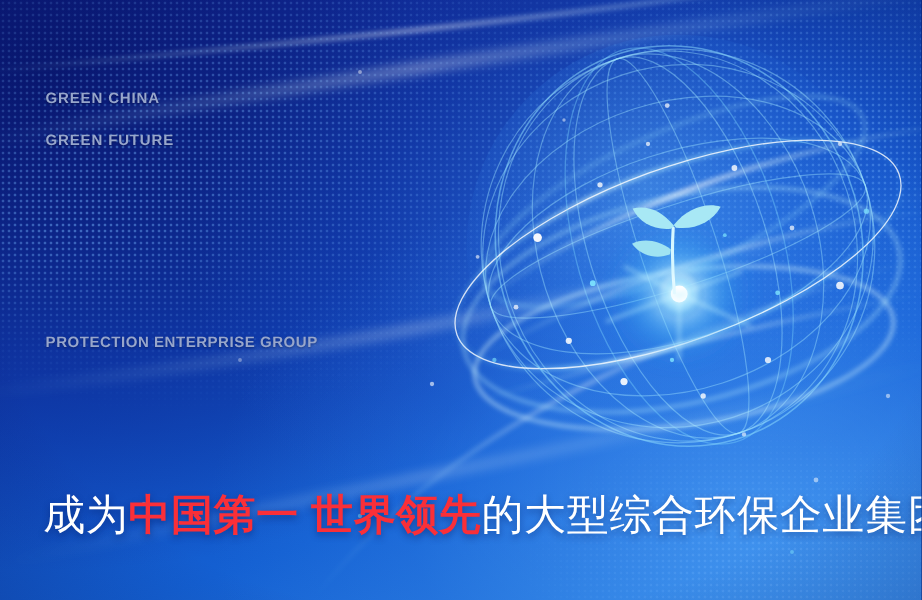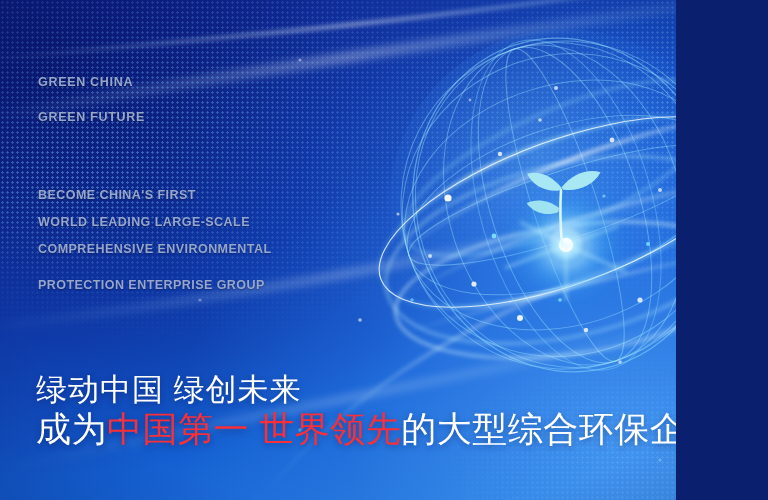--- a/index.html
+++ b/index.html
@@ -1,19 +1,19 @@
 <!DOCTYPE html>
 <html><head>
 <meta charset="utf-8">
 <style>
   html,body{margin:0;padding:0;background:#0a1f6e;}
   body{font-family:"Liberation Sans",sans-serif;}
 
   .banner{
-    position:relative;width:676px;height:500px;overflow:hidden;
+    position:relative;width:768px;height:500px;overflow:hidden;
     background:
       radial-gradient(ellipse 620px 420px at 620px 430px, rgba(90,175,255,.55) 0%, rgba(60,140,240,.20) 45%, rgba(0,0,0,0) 72%),
       radial-gradient(ellipse 520px 380px at 560px 200px, rgba(70,150,255,.45) 0%, rgba(30,90,220,.18) 50%, rgba(0,0,0,0) 78%),
       radial-gradient(ellipse 700px 520px at 40px 60px, rgba(8,22,110,.92) 0%, rgba(12,35,140,.55) 45%, rgba(0,0,0,0) 80%),
       linear-gradient(160deg,#14249a 0%,#12369f 22%,#1049bb 45%,#1460d2 70%,#2f83e2 100%);
   }
 
   
   .dots{position:absolute;inset:0;
     background-image:radial-gradient(rgba(120,185,255,.55) 1px, rgba(0,0,0,0) 1.4px);
@@ -37,21 +37,21 @@
   .eb0{top:75px;} .eb1{top:110px;}
 
   .sub{position:absolute;left:38px;color:#97a6cb;font-weight:bold;
     font-size:12.5px;letter-spacing:.45px;text-shadow:0 1px 2px rgba(0,0,20,.35);white-space:nowrap;}
   .sb0{top:188px;} .sb1{top:215px;} .sb2{top:242px;} .sb3{top:278px;}
 
   .headline{position:absolute;left:36px;color:#ffffff;white-space:nowrap;
     text-shadow:0 2px 6px rgba(0,25,90,.45);}
   .hl1{top:369px;font-size:31px;letter-spacing:1px;}
   .hl2{top:406px;font-size:35px;letter-spacing:.5px;font-weight:500;}
-  .hl2 .accent{color:#fa2f38;font-weight:normal;text-align:center;}
+  .hl2 .accent{color:#fa2f38;font-weight:bold;text-align:center;}
 </style>
 </head>
 <body>
 
 <div class="banner">
 
   <div class="dots d1"></div>
   <div class="dots d2"></div>
   <div class="dots d3"></div>
   <div class="dots d4"></div>
@@ -180,21 +180,17 @@
       <circle cx="300" cy="430" r="1.8" opacity=".5"></circle>
         <circle cx="660" cy="460" r="1.6" opacity=".5"></circle>
     </g>
   </svg>
 
   <div class="vignette"></div>
 
   <div class="eyebrow eb0">GREEN CHINA</div>
   <div class="eyebrow eb1">GREEN FUTURE</div>
 
-  <div class="sub sb0">BECOME CHINA'S FIRST</div>
-  <div class="sub sb1">WORLD LEADING LARGE-SCALE</div>
-  <div class="sub sb2">COMPREHENSIVE ENVIRONMENTAL</div>
   <div class="sub sb3">PROTECTION ENTERPRISE GROUP</div>
 
-  <div class="headline hl1">绿动中国 绿创未来</div>
   <div class="headline hl2"><span>成为</span><span class="accent">中国第一 世界领先</span><span>的大型综合环保企业集团</span></div>
 
 </div>
 
 </body></html>

